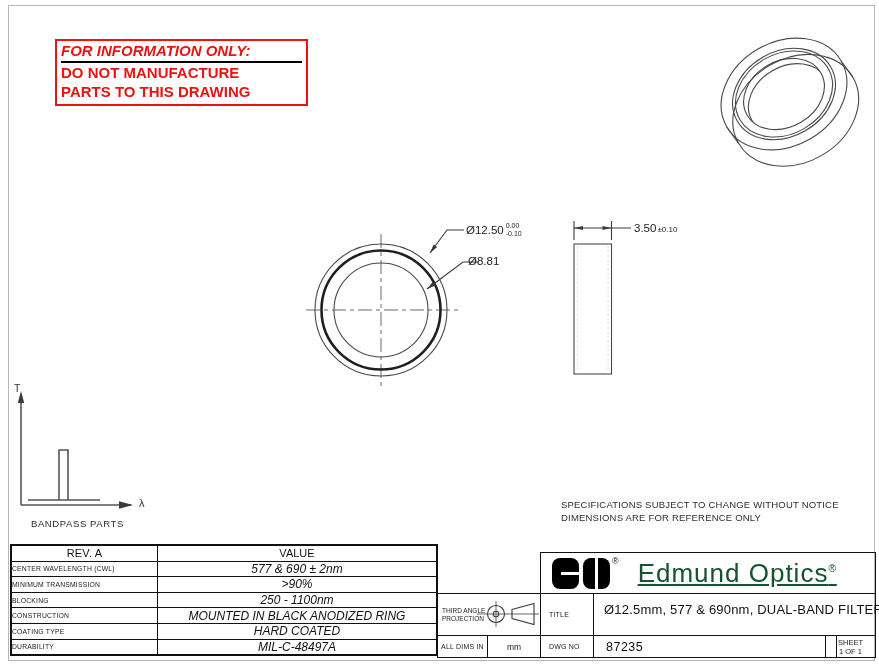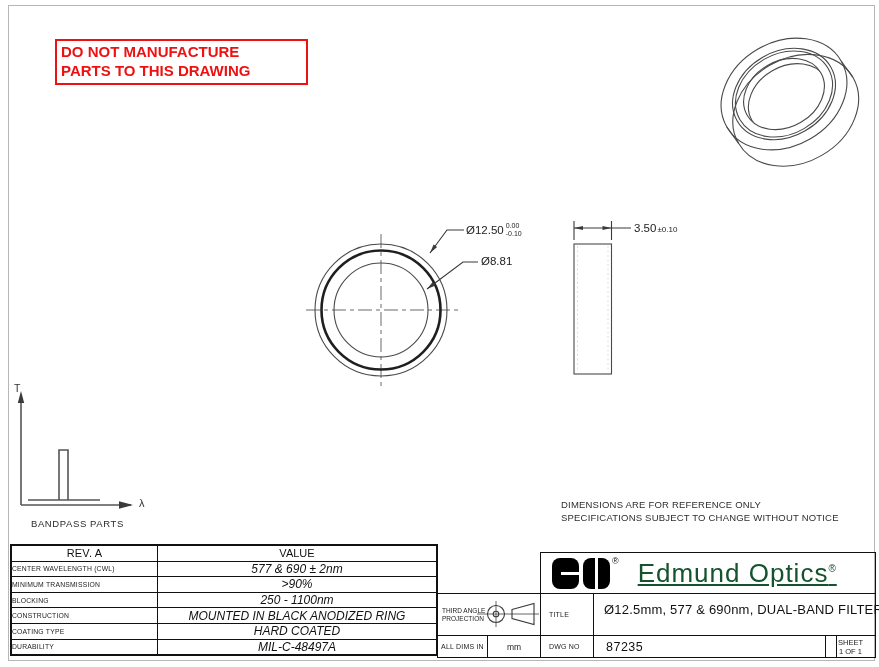--- a/index.html
+++ b/index.html
@@ -24,21 +24,21 @@
   .dimln { stroke:#3a3a3a; stroke-width:1.1; fill:none; }
   .arr   { fill:#3a3a3a; stroke:none; }
   .ax    { stroke:#555; stroke-width:1.6; fill:none; }
   .curve { stroke:#555; stroke-width:1.6; fill:none; }
   .hid   { stroke:#d4d4d4; stroke-width:0.8; stroke-dasharray:2 2.5; }
 
   
   .dimtext { font-size:11.5px; color:#222; white-space:nowrap; display:flex; align-items:center; }
   .tolstack { font-size:7px; line-height:7.5px; margin-left:2px; letter-spacing:0; }
   .dim-outer { left:466px; top:222px; }
-  .dim-inner { left:481px; top:255px; }
+  .dim-inner { left:468px; top:255px; }
   .dim-thick { left:634px; top:221px; }
   .tol-inline { font-size:8px; margin-top:4px; margin-left:1px; }
 
   
   .plot-ylab { left:14px; top:382px; font-size:10.5px; color:#333; }
   .plot-xlab { left:139px; top:497px; font-size:11px; color:#333; }
   .plot-cap  { left:31px; top:518px; font-size:9.5px; letter-spacing:0.6px; color:#2a2a2a; }
 
   
   .notes { left:561px; top:499px; font-size:9.5px; line-height:12.5px; letter-spacing:0.2px; color:#2e2e2e; white-space:nowrap; }
@@ -142,20 +142,21 @@
     <g>
       <line x1="477" y1="614" x2="539" y2="614" class="cl2"></line>
       <line x1="496" y1="601" x2="496" y2="627" class="cl2"></line>
       <circle cx="496" cy="614" r="8.5" class="dimln"></circle>
       <circle cx="496" cy="614" r="2.8" class="dimln"></circle>
       <path d="M512,609.5 L534,603.5 L534,624.5 L512,618.5 Z" class="dimln"></path>
     </g>
   </svg>
 
   <div class="abs warning">
+    <div class="w1">FOR INFORMATION ONLY:</div>
     <div class="w2">DO NOT MANUFACTURE</div>
     <div class="w2">PARTS TO THIS DRAWING</div>
   </div>
 
   <div class="abs dimtext dim-outer">
     <span>Ø12.50</span>
     <span class="tolstack">
       <div>0.00</div>
       <div>-0.10</div>
     </span>
@@ -166,22 +167,22 @@
   <div class="abs dimtext dim-thick">
     <span>3.50</span>
     <span class="tol-inline">±0.10</span>
   </div>
 
   <div class="abs plot-ylab">T</div>
   <div class="abs plot-xlab">λ</div>
   <div class="abs plot-cap">BANDPASS PARTS</div>
 
   <div class="abs notes">
+    <div>SPECIFICATIONS SUBJECT TO CHANGE WITHOUT NOTICE</div>
     <div>DIMENSIONS ARE FOR REFERENCE ONLY</div>
-    <div>SPECIFICATIONS SUBJECT TO CHANGE WITHOUT NOTICE</div>
   </div>
 
   <table class="spec">
     <tbody>
         <tr>
       <td class="hdr lbl">REV. A</td>
       <td class="hdr">VALUE</td>
     </tr>
     <tr>
       <td class="lbl">CENTER WAVELENGTH (CWL)</td>

